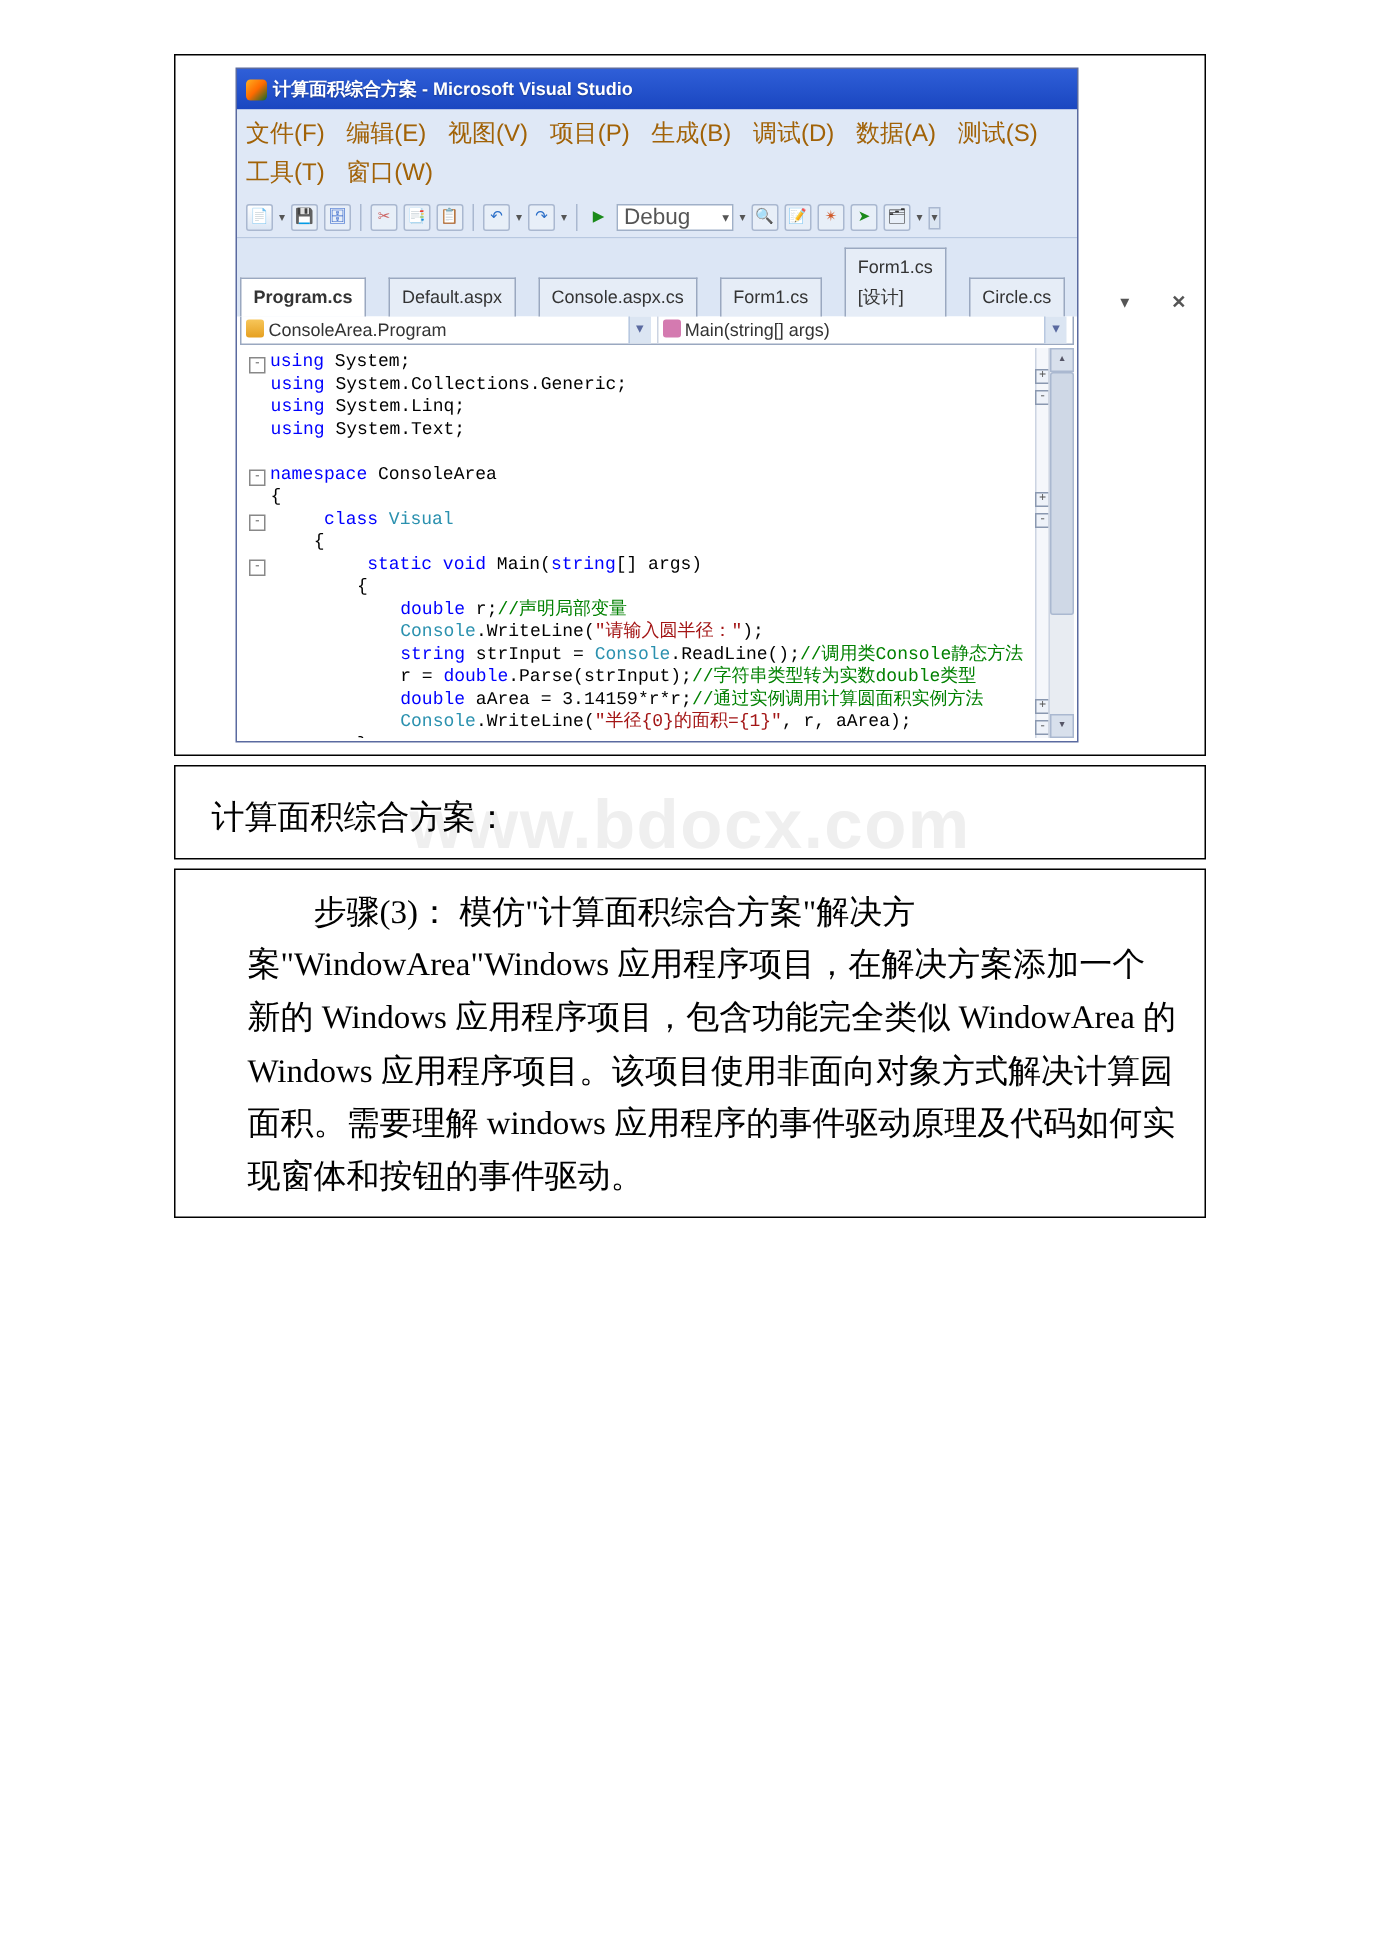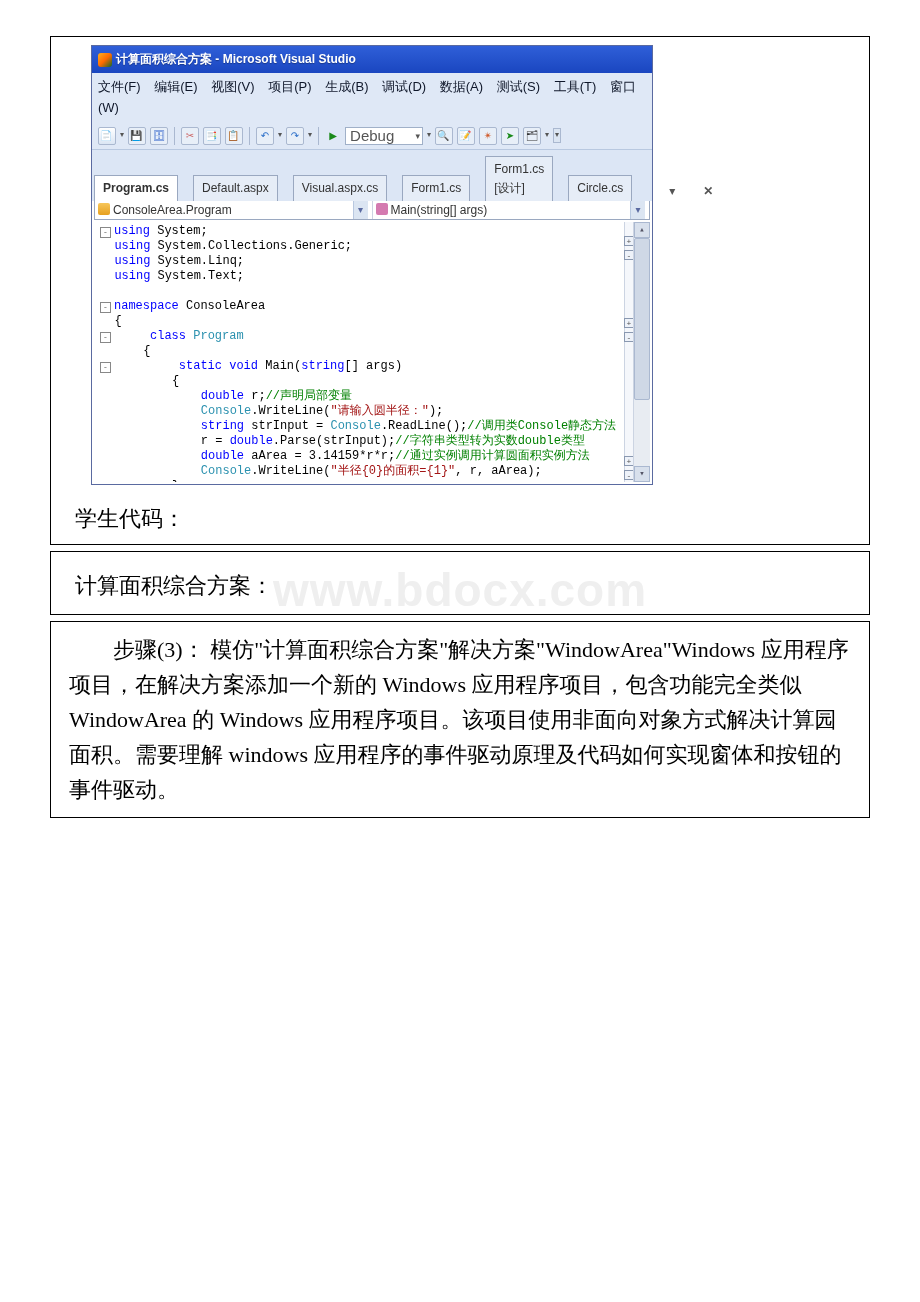--- a/index.html
+++ b/index.html
@@ -4,21 +4,21 @@
 <style>
   body {
     margin: 0;
     padding: 30px;
     font-family: "SimSun", serif;
     background: #fff;
     font-size: 22px;
     line-height: 1.6;
   }
   .page {
-    width: 820px;
+    width: 688px;
     margin: 0 auto;
   }
   .bordered-box {
     border: 1px solid #000;
     margin: 6px 0;
     padding: 0;
   }
   .vs-window {
     width: 560px;
     margin: 8px 0 8px 40px;
@@ -39,22 +39,22 @@
     text-shadow: 0 1px 1px rgba(0,0,0,.3);
   }
   .vs-titlebar .orb {
     width: 14px; height: 14px; background: linear-gradient(135deg,#ffb020,#ff6a00,#0f6a2a);
     border-radius: 3px;
     display: inline-block;
   }
   .vs-menubar {
     background: #dfe8f6;
     padding: 4px 6px;
-    color: #0f172a;
-    font-size: 13px;
+    color: #a16207;
+    font-size: 16px;
   }
   .vs-menubar span { margin-right: 10px; }
   .vs-toolbar {
     background: #dfe8f6;
     padding: 4px 6px;
     display: flex;
     align-items: center;
     gap: 4px;
     border-bottom: 1px solid #b8c8e0;
     font-size: 12px;
@@ -215,21 +215,21 @@
         <span class="tb-ico" style="color:#d05a2a;">✴</span>
         <span class="tb-ico" style="color:#1a8a1a;">➤</span>
         <span class="tb-ico">🗂</span>
         <span style="font-size:8px;color:#555;">▾</span>
         <span style="font-size:8px;color:#555;background:#dbe5f2;border:1px solid #aab8d0;padding:0 1px;">▾</span>
       </div>
 
       <div class="vs-doctabs">
         <span class="vs-doctab active">Program.cs</span>
         <span class="vs-doctab">Default.aspx</span>
-        <span class="vs-doctab">Visual.aspx.cs</span>
+        <span class="vs-doctab">Console.aspx.cs</span>
         <span class="vs-doctab">Form1.cs</span>
         <span class="vs-doctab">Form1.cs [设计]</span>
         <span class="vs-doctab">Circle.cs</span>
         <span class="spacer"></span>
         <span class="dec">▾</span>
         <span class="dec" style="font-weight:bold;">✕</span>
       </div>
 
       <div class="vs-navbar">
         <div class="vs-navcombo">
@@ -243,21 +243,21 @@
       </div>
 
       <div class="vs-codearea">
         <div class="vs-code"><span class="fold">-</span><span class="kw">using</span> System;
   <span class="kw">using</span> System.Collections.Generic;
   <span class="kw">using</span> System.Linq;
   <span class="kw">using</span> System.Text;
 
 <span class="fold">-</span><span class="kw">namespace</span> ConsoleArea
   {
-<span class="fold">-</span>     <span class="kw">class</span> <span class="cls">Program</span>
+<span class="fold">-</span>     <span class="kw">class</span> <span class="cls">Visual</span>
       {
 <span class="fold">-</span>         <span class="kw">static void</span> Main(<span class="kw">string</span>[] args)
           {
               <span class="kw">double</span> r;<span class="cmt">//声明局部变量</span>
               <span class="cls">Console</span>.WriteLine(<span class="str">"请输入圆半径："</span>);
               <span class="kw">string</span> strInput = <span class="cls">Console</span>.ReadLine();<span class="cmt">//调用类Console静态方法</span>
               r = <span class="kw">double</span>.Parse(strInput);<span class="cmt">//字符串类型转为实数double类型</span>
               <span class="kw">double</span> aArea = 3.14159*r*r;<span class="cmt">//通过实例调用计算圆面积实例方法</span>
               <span class="cls">Console</span>.WriteLine(<span class="str">"半径{0}的面积={1}"</span>, r, aArea);
           }
@@ -273,28 +273,27 @@
           <span class="sq" style="top:248px;">-</span>
         </div>
         <div class="vs-scroll">
           <span class="arrow" style="top:0;">▴</span>
           <span class="thumb" style="top:16px;height:160px;"></span>
           <span class="arrow" style="bottom:0;">▾</span>
         </div>
       </div>
     </div>
 
-    <div class="text-block">学生代码：</div>
   </div>
 
   <div class="bordered-box" style="position:relative;padding:16px 24px 10px 24px;">
     <div class="watermark" style="position:absolute;left:0;right:0;top:2px;">www.bdocx.com</div>
     <div class="over-wm">计算面积综合方案：</div>
   </div>
 
   <div class="bordered-box">
     <div class="text-block" style="padding:10px 18px;">
-      <div style="text-indent:2em;">步骤(3)：  模仿"计算面积综合方案"解决方案"WindowArea"Windows 应用程序项目，在解决方案添加一个新的 Windows 应用程序项目，包含功能完全类似 WindowArea 的 Windows 应用程序项目。该项目使用非面向对象方式解决计算园面积。需要理解 windows 应用程序的事件驱动原理及代码如何实现窗体和按钮的事件驱动。</div>
+      <div style="text-indent:2em;margin-left:30px;">步骤(3)：  模仿"计算面积综合方案"解决方案"WindowArea"Windows 应用程序项目，在解决方案添加一个新的 Windows 应用程序项目，包含功能完全类似 WindowArea 的 Windows 应用程序项目。该项目使用非面向对象方式解决计算园面积。需要理解 windows 应用程序的事件驱动原理及代码如何实现窗体和按钮的事件驱动。</div>
     </div>
   </div>
 
 
 </div>
 
 </body></html>

